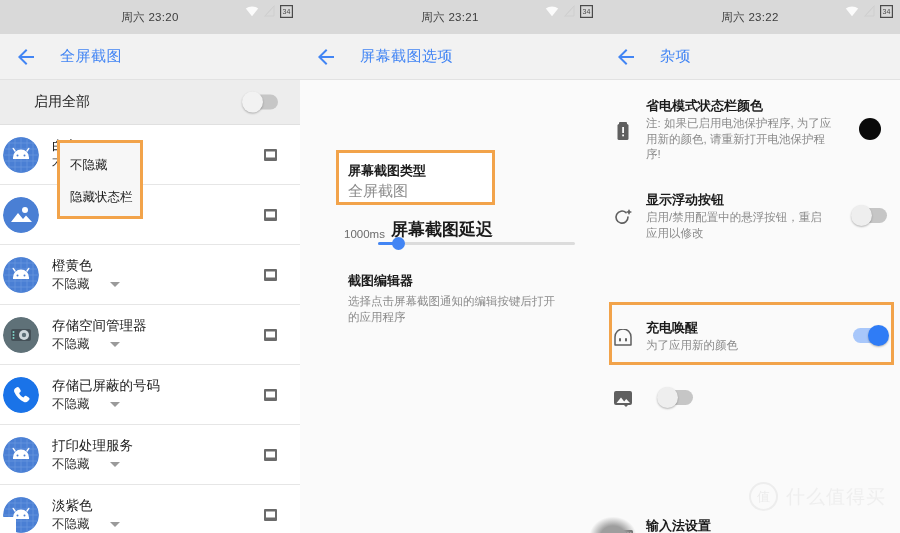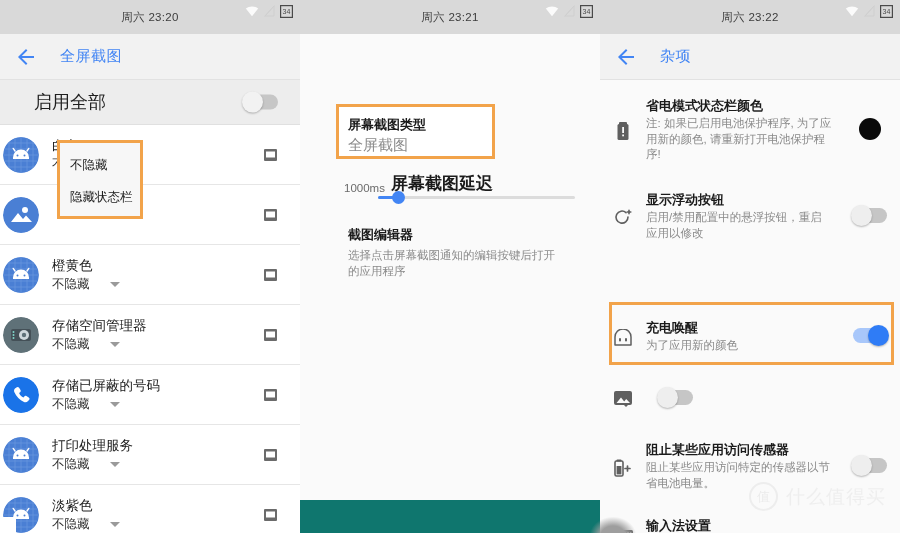--- a/index.html
+++ b/index.html
@@ -47,21 +47,21 @@
     letter-spacing:.5px;
   }
 
   
   .enable-all{
     height:44px;background:#ededed;
     display:flex;align-items:center;
     padding:0 0 0 34px;position:relative;
     border-bottom:1px solid #e0e0e0;
   }
-  .enable-all-label{font-size:18px;color:#1f1f1f;}
+  .enable-all-label{font-size:14px;color:#1f1f1f;}
   .toggle{
     position:absolute;right:22px;top:50%;transform:translateY(-50%);
     width:34px;height:15px;border-radius:8px;background:#c6c6c6;
   }
   .toggle .knob{
     position:absolute;left:-2px;top:-3px;width:21px;height:21px;
     border-radius:50%;background:#f2f2f2;
     box-shadow:0 1px 2px rgba(0,0,0,.28);
   }
 
@@ -399,20 +399,26 @@
             <path d="M10 1v10H1Z" fill="none" stroke="#cfcfcf" stroke-width="1"></path>
             <line x1="0.5" y1="11.5" x2="10.5" y2="0.5" stroke="#cfcfcf" stroke-width="1"></line>
           </svg>
         <svg width="13" height="13" viewBox="0 0 13 13">
             <rect x="0.6" y="0.6" width="11.8" height="11.8" fill="none" stroke="#4a4a4a" stroke-width="1.2"></rect>
             <text x="6.5" y="9.2" font-size="7" text-anchor="middle" fill="#4a4a4a" font-family="Liberation Sans, sans-serif">34</text>
           </svg>
       </span>
     </div>
 
+    <div class="appbar">
+      <svg class="back-arrow" viewBox="0 0 24 24">
+          <path d="M20 11H7.8l5.6-5.6-1.4-1.4L4 12l8 8 1.4-1.4L7.8 13H20Z" fill="#4285f4"></path>
+        </svg>
+      <span class="appbar-title">屏幕截图选项</span>
+    </div>
 
     <div class="mid-body">
 
       <div class="hl-box hl-shot-type"></div>
 
       <div class="pref" id="shot-type">
         <div class="pref-title">屏幕截图类型</div>
         <div class="pref-sub">全屏截图</div>
       </div>
 
@@ -523,39 +529,20 @@
               <path d="M13 17l3-3h-6Z" fill="#5f5f5f"></path>
             </svg>
         </span>
         <span class="r-ctrl">
           <span class="r-toggle">
               <span class="knob"></span>
             </span>
         </span>
       </div>
 
-      <div class="r-row" style="top:360px;">
-        <span class="r-ico">
-          <svg width="22" height="22" viewBox="0 0 22 22">
-              <rect x="4.5" y="2.5" width="5" height="2" rx=".8" fill="#5f5f5f"></rect>
-              <rect x="3" y="4" width="8" height="15" rx="1.5" fill="none" stroke="#5f5f5f" stroke-width="1.6"></rect>
-              <rect x="4.6" y="9" width="4.8" height="8.4" fill="#5f5f5f"></rect>
-              <path d="M15.5 9v5M13 11.5h5" stroke="#5f5f5f" stroke-width="1.7" stroke-linecap="round"></path>
-            </svg>
-        </span>
-        <span class="r-txt">
-          <span class="r-title">阻止某些应用访问传感器</span>
-          <span class="r-sub" style="display:block;">阻止某些应用访问特定的传感器以节省电池电量。</span>
-        </span>
-        <span class="r-ctrl">
-          <span class="r-toggle">
-              <span class="knob"></span>
-            </span>
-        </span>
-      </div>
 
       <div class="r-row" style="top:436px;">
         <span class="r-ico">
           <svg width="22" height="15" viewBox="0 0 22 15">
               <rect x="1" y="2" width="20" height="11" rx="1.5" fill="#5f5f5f"></rect>
               <g fill="#fafafa">
                 <rect x="3" y="4.5" width="2" height="1.6"></rect>
                 <rect x="6" y="4.5" width="2" height="1.6"></rect>
                 <rect x="9" y="4.5" width="2" height="1.6"></rect>
                 <rect x="12" y="4.5" width="2" height="1.6"></rect>

